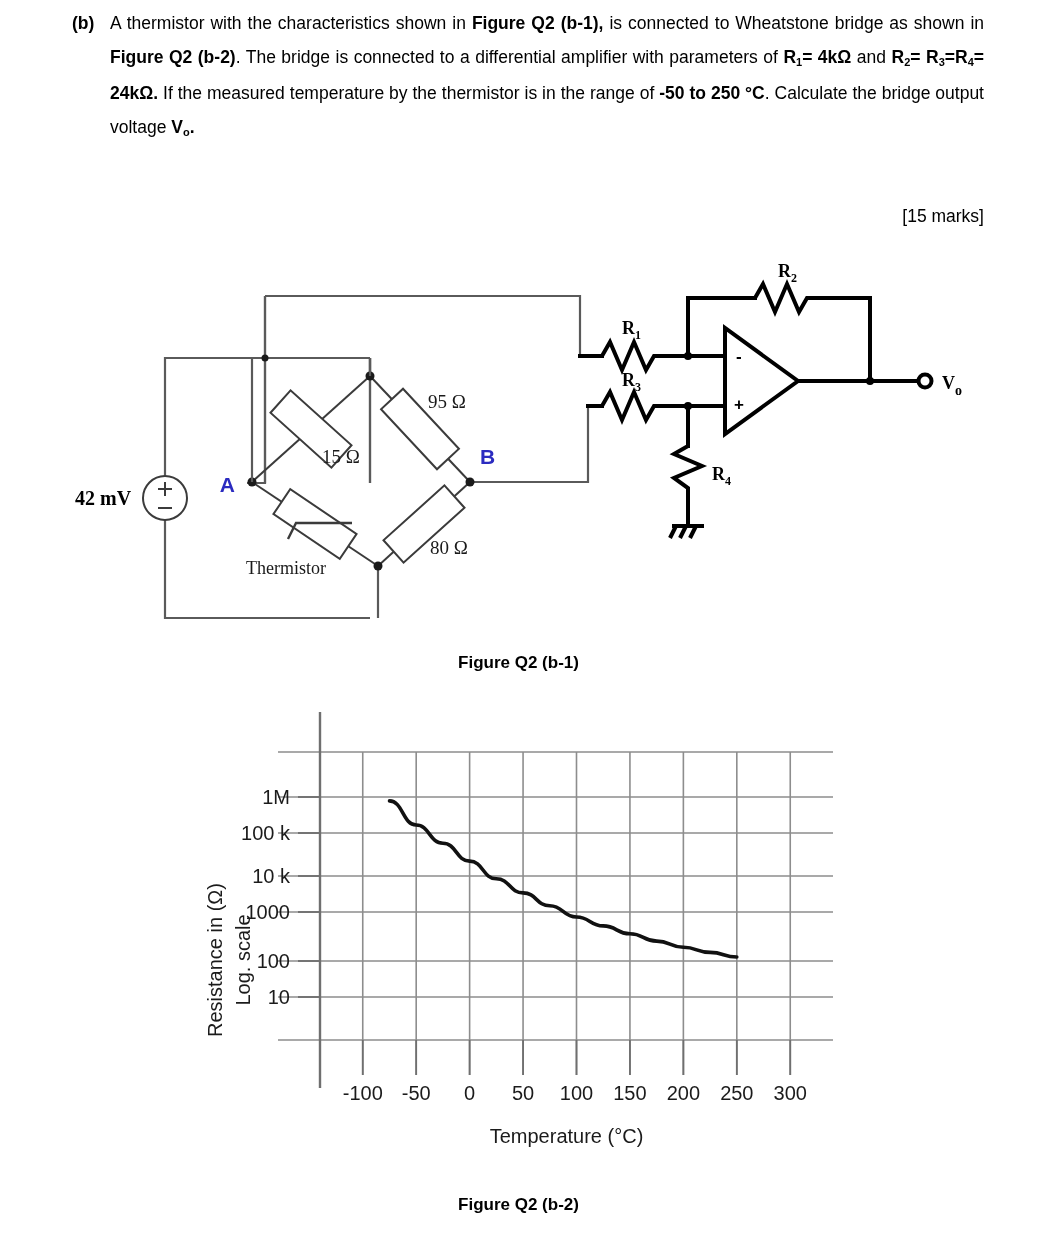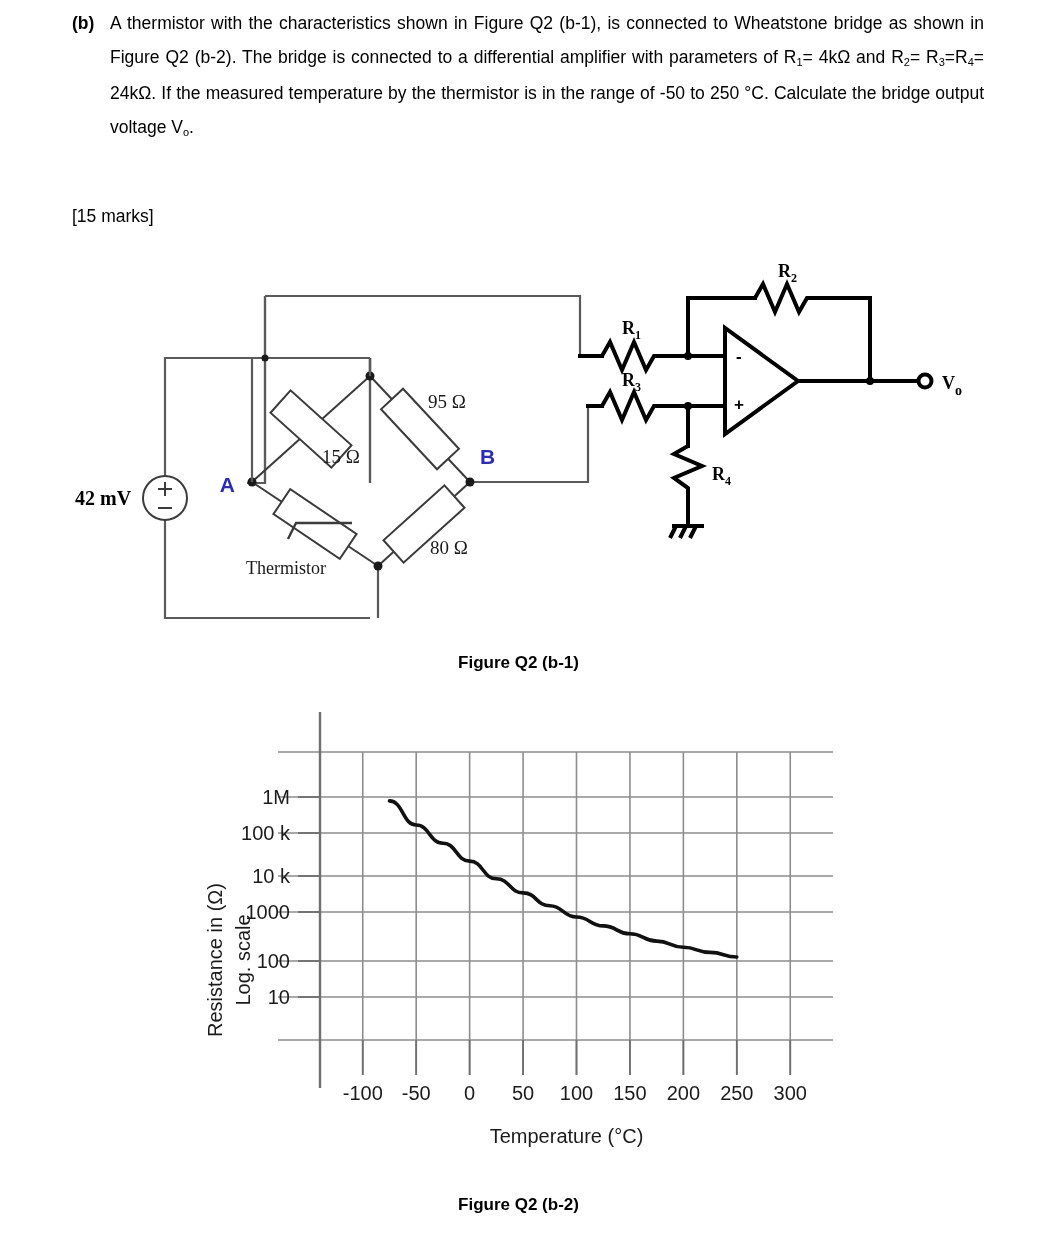--- a/index.html
+++ b/index.html
@@ -21,25 +21,25 @@
   .qlabel{
     font-weight:bold;font-size:17.5px;line-height:34px;
     width:38px;flex:none;
   }
   .qbody{
     font-size:17.5px;line-height:34px;
     text-align:justify;
     text-justify:inter-word;
     width:874px;
   }
-  .qbody b{font-weight:normal;}
+  .qbody b{font-weight:bold;}
   sub{font-size:11px;vertical-align:baseline;position:relative;top:3px;}
   .marks{
     position:absolute;left:0;top:200px;width:912px;
-    font-size:17.5px;
+    text-align:right;font-size:17.5px;
   }
 
   
   #figure-b1{position:absolute;left:0;top:258px;width:1037px;height:380px;}
   #figure-b1 svg{display:block;}
   .cap{
     position:absolute;width:1037px;text-align:center;
     font-weight:bold;font-size:17px;
   }
   #cap-b1{top:653px;}

